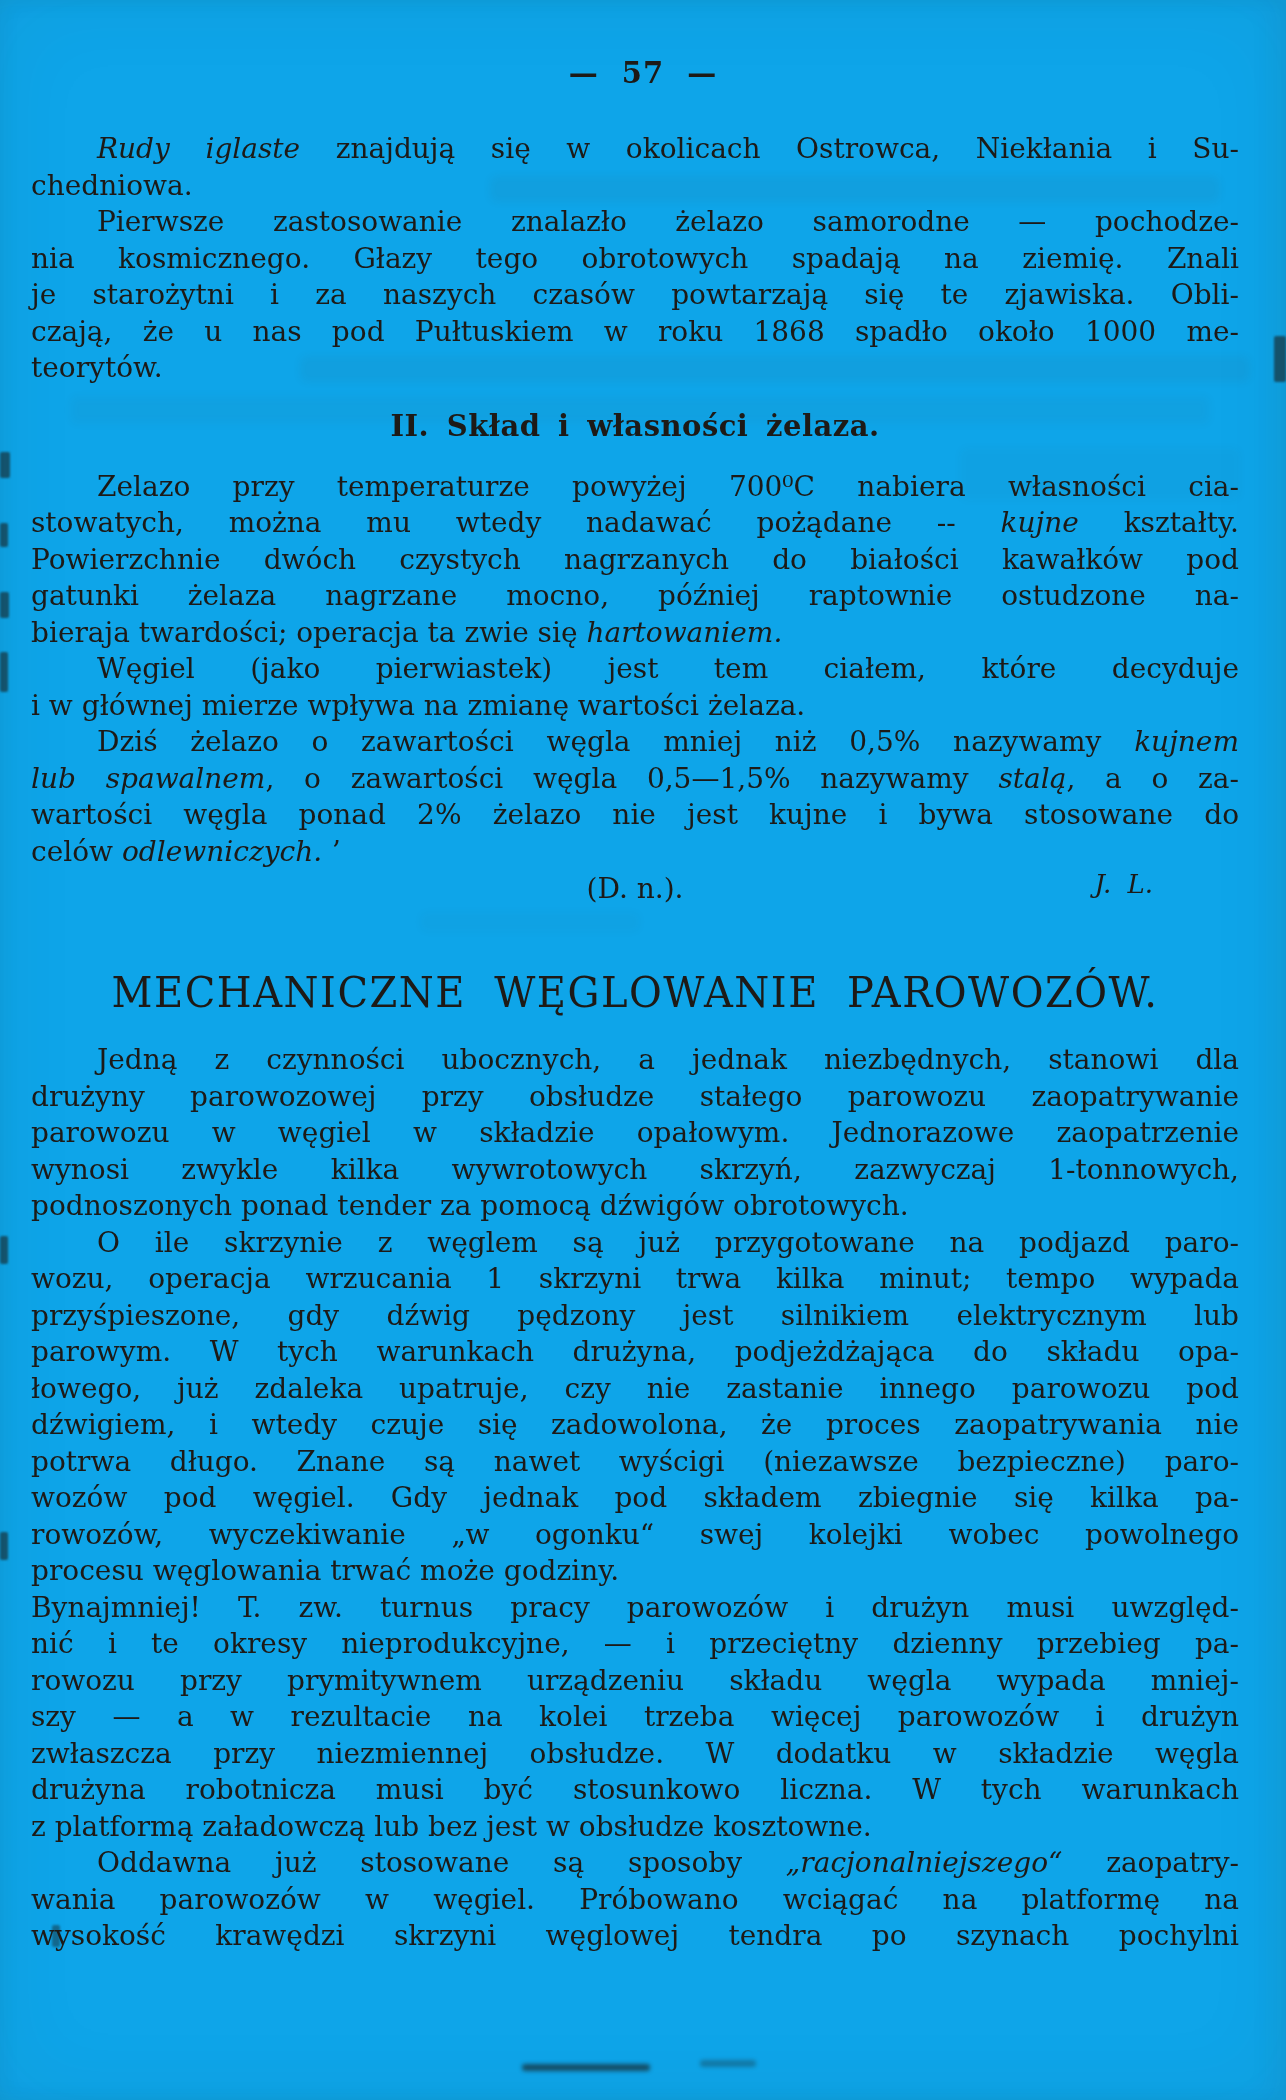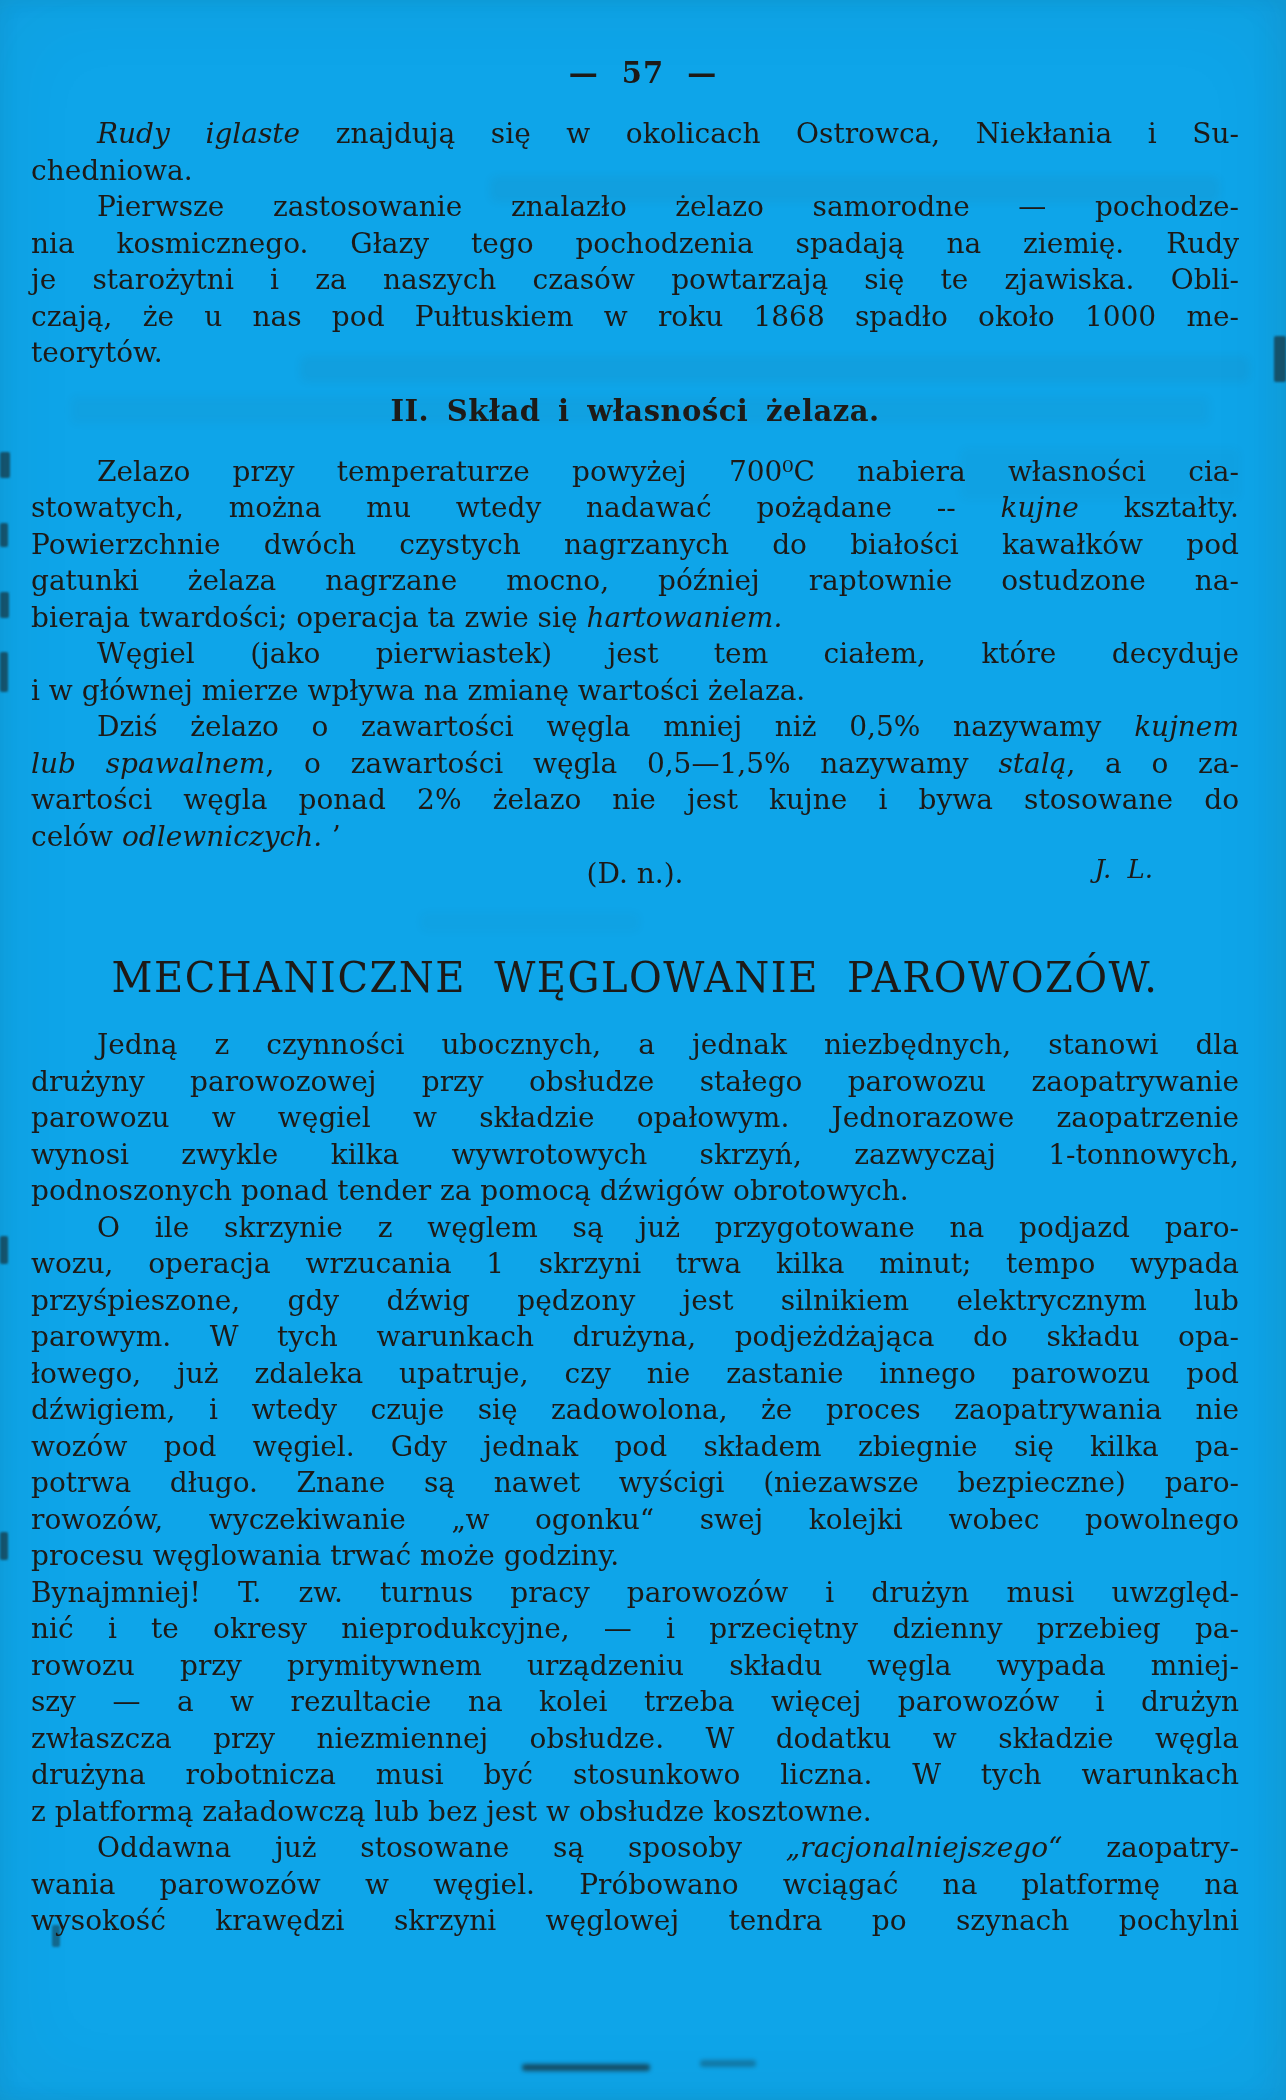--- a/index.html
+++ b/index.html
@@ -21,21 +21,21 @@
     line-height: 34px;
     text-align: center;
     font-size: 29px;
     font-weight: bold;
     word-spacing: 12px;
     letter-spacing: 1px;
   }
   .content {
     position: absolute;
     left: 31px;
-    top: 72px;
+    top: 87px;
     width: 1208px;
   }
   .para { font-size: 28px; }
   .line {
     height: 36.5px;
     line-height: 36.5px;
     text-align: justify;
     text-align-last: justify;
     text-justify: inter-word;
   }
@@ -82,21 +82,21 @@
   <div class="pageno">— 57 —</div>
 
   <div class="content">
 
     <div class="para p-first">
         <div class="line indent"><span class="it">Rudy iglaste</span><span> znajdują się w okolicach Ostrowca, Niekłania i Su-</span></div>
         <div class="line last"><span>chedniowa.</span></div>
       </div>
     <div class="para">
         <div class="line indent"><span>Pierwsze zastosowanie znalazło żelazo samorodne — pochodze-</span></div>
-        <div class="line"><span>nia kosmicznego. Głazy tego pochodzenia spadają na ziemię. Rudy</span></div>
+        <div class="line"><span>nia kosmicznego. Głazy tego obrotowych spadają na ziemię. Znali</span></div>
         <div class="line"><span>je starożytni i za naszych czasów powtarzają się te zjawiska. Obli-</span></div>
         <div class="line"><span>czają, że u nas pod Pułtuskiem w roku 1868 spadło około 1000 me-</span></div>
         <div class="line last"><span>teorytów.</span></div>
       </div>
 
     <h2 class="section-heading">II. Skład i własności żelaza.</h2>
 
     <div class="para p-after-h">
         <div class="line indent"><span>Zelazo przy temperaturze powyżej 700⁰C nabiera własności cia-</span></div>
         <div class="line"><span>stowatych, można mu wtedy nadawać pożądane -- </span><span class="it">kujne</span><span> kształty.</span></div>
@@ -129,22 +129,22 @@
         <div class="line"><span>wynosi zwykle kilka wywrotowych skrzyń, zazwyczaj 1-tonnowych,</span></div>
         <div class="line last"><span>podnoszonych ponad tender za pomocą dźwigów obrotowych.</span></div>
       </div>
     <div class="para">
         <div class="line indent"><span>O ile skrzynie z węglem są już przygotowane na podjazd paro-</span></div>
         <div class="line"><span>wozu, operacja wrzucania 1 skrzyni trwa kilka minut; tempo wypada</span></div>
         <div class="line"><span>przyśpieszone, gdy dźwig pędzony jest silnikiem elektrycznym lub</span></div>
         <div class="line"><span>parowym. W tych warunkach drużyna, podjeżdżająca do składu opa-</span></div>
         <div class="line"><span>łowego, już zdaleka upatruje, czy nie zastanie innego parowozu pod</span></div>
         <div class="line"><span>dźwigiem, i wtedy czuje się zadowolona, że proces zaopatrywania nie</span></div>
+        <div class="line"><span>potrwa długo. Znane są nawet wyścigi (niezawsze bezpieczne) paro-</span></div>
         <div class="line"><span>wozów pod węgiel. Gdy jednak pod składem zbiegnie się kilka pa-</span></div>
-        <div class="line"><span>potrwa długo. Znane są nawet wyścigi (niezawsze bezpieczne) paro-</span></div>
         <div class="line"><span>rowozów, wyczekiwanie „w ogonku“ swej kolejki wobec powolnego</span></div>
         <div class="line last"><span>procesu węglowania trwać może godziny.</span></div>
       </div>
     <div class="para">
         <div class="line"><span>Bynajmniej! T. zw. turnus pracy parowozów i drużyn musi uwzględ-</span></div>
         <div class="line"><span>nić i te okresy nieprodukcyjne, — i przeciętny dzienny przebieg pa-</span></div>
         <div class="line"><span>rowozu przy prymitywnem urządzeniu składu węgla wypada mniej-</span></div>
         <div class="line"><span>szy — a w rezultacie na kolei trzeba więcej parowozów i drużyn</span></div>
         <div class="line"><span>zwłaszcza przy niezmiennej obsłudze. W dodatku w składzie węgla</span></div>
         <div class="line"><span>drużyna robotnicza musi być stosunkowo liczna. W tych warunkach</span></div>

